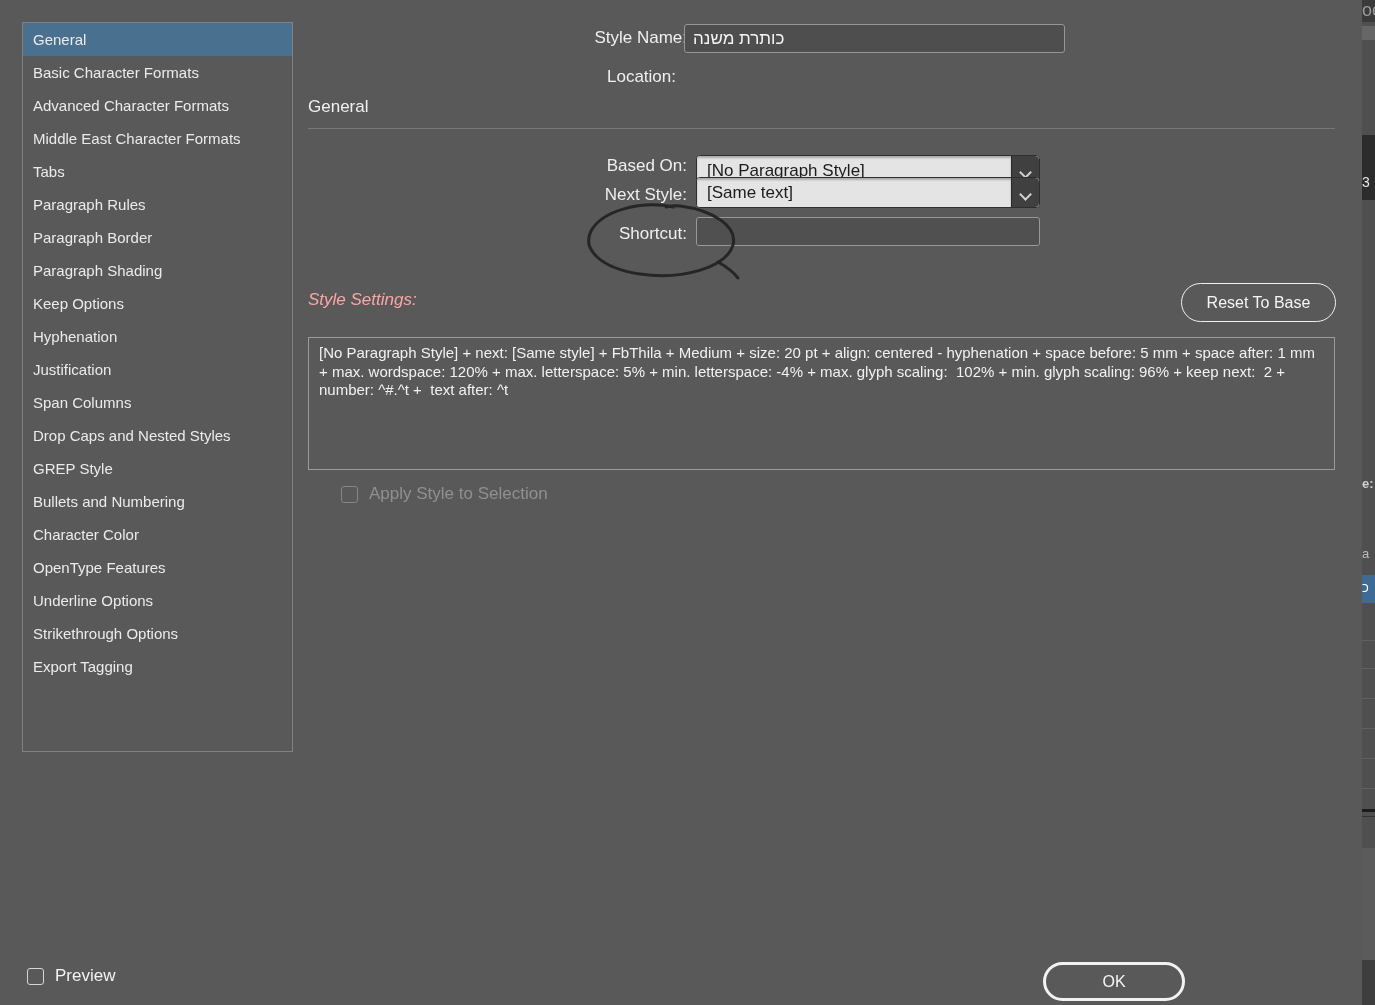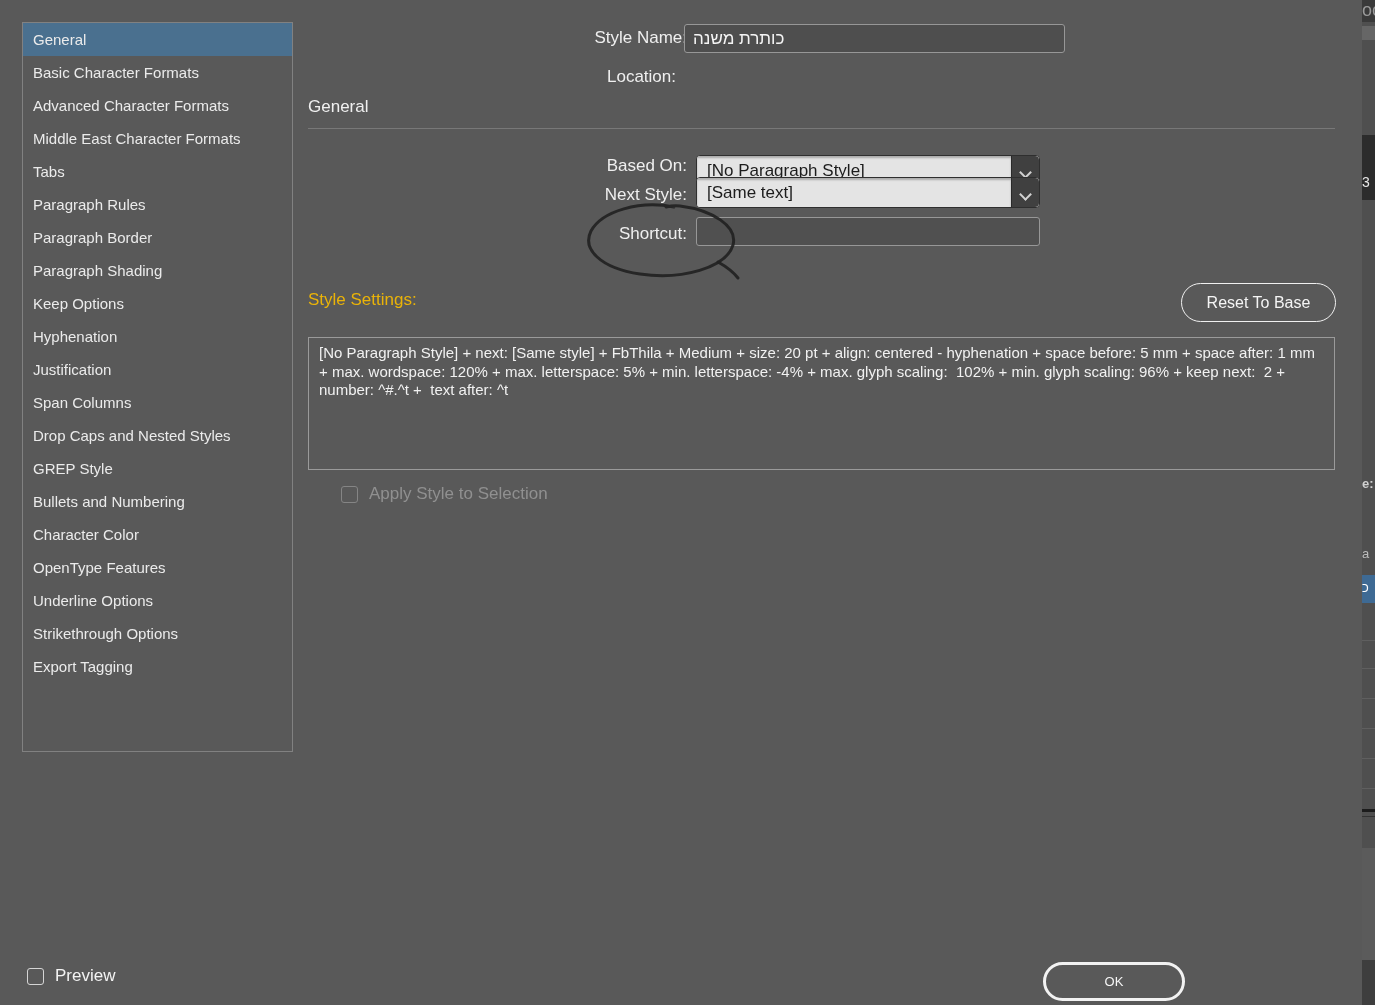--- a/index.html
+++ b/index.html
@@ -70,21 +70,21 @@
 
   .shortcut-input {
     position:absolute; left:696px; top:217px; width:344px; height:29px;
     background:#505050; border:1px solid #979797; border-radius:3px;
   }
 
   
   .annotation { position:absolute; left:578px; top:196px; pointer-events:none; }
 
   
-  .settings-label { position:absolute; left:308px; top:290px; font-size:17px; color:#eab308; }
+  .settings-label { position:absolute; left:308px; top:290px; font-size:17px; color:#fca5a5;font-style:italic; }
   .reset-btn {
     position:absolute; left:1181px; top:283px; width:155px; height:39px;
     border:1.5px solid #f0f0f0; border-radius:20px; background:transparent;
     color:#f5f5f5; font-size:16px; font-family:inherit; cursor:default;
   }
   .settings-box {
     position:absolute; left:308px; top:337px; width:1027px; height:133px;
     border:1px solid #9a9a9a; background:#595959;
     font-size:15px; line-height:18.5px; color:#f1f1f1;
     padding:6px 10px; white-space:pre-wrap; overflow:hidden;
@@ -95,21 +95,21 @@
   .checkbox { width:17px; height:17px; border-radius:3px; background:transparent; }
   .checkbox.enabled { border:1.5px solid #d5d5d5; }
   .checkbox.disabled { border:1.5px solid #858585; }
   .check-label { font-size:17px; }
   .check-label.enabled { color:#f3f3f3; }
   .check-label.disabled { color:#909090; }
 
   
   .pill-btn {
     position:absolute; border-radius:20px; background:transparent;
-    color:#f5f5f5; font-size:13px; font-family:inherit; cursor:default;
+    color:#f5f5f5; font-size:16px; font-family:inherit; cursor:default;
   }
   .ok-btn { left:1043px; top:962px; width:142px; height:39px; border:3px solid #f2f2f2; }
   .cancel-btn { left:1198px; top:962px; width:146px; height:39px; border:1.5px solid #f0f0f0; }
 </style>
 </head>
 <body>
 
 <div id="screen">
 
   <div class="right-strip">

